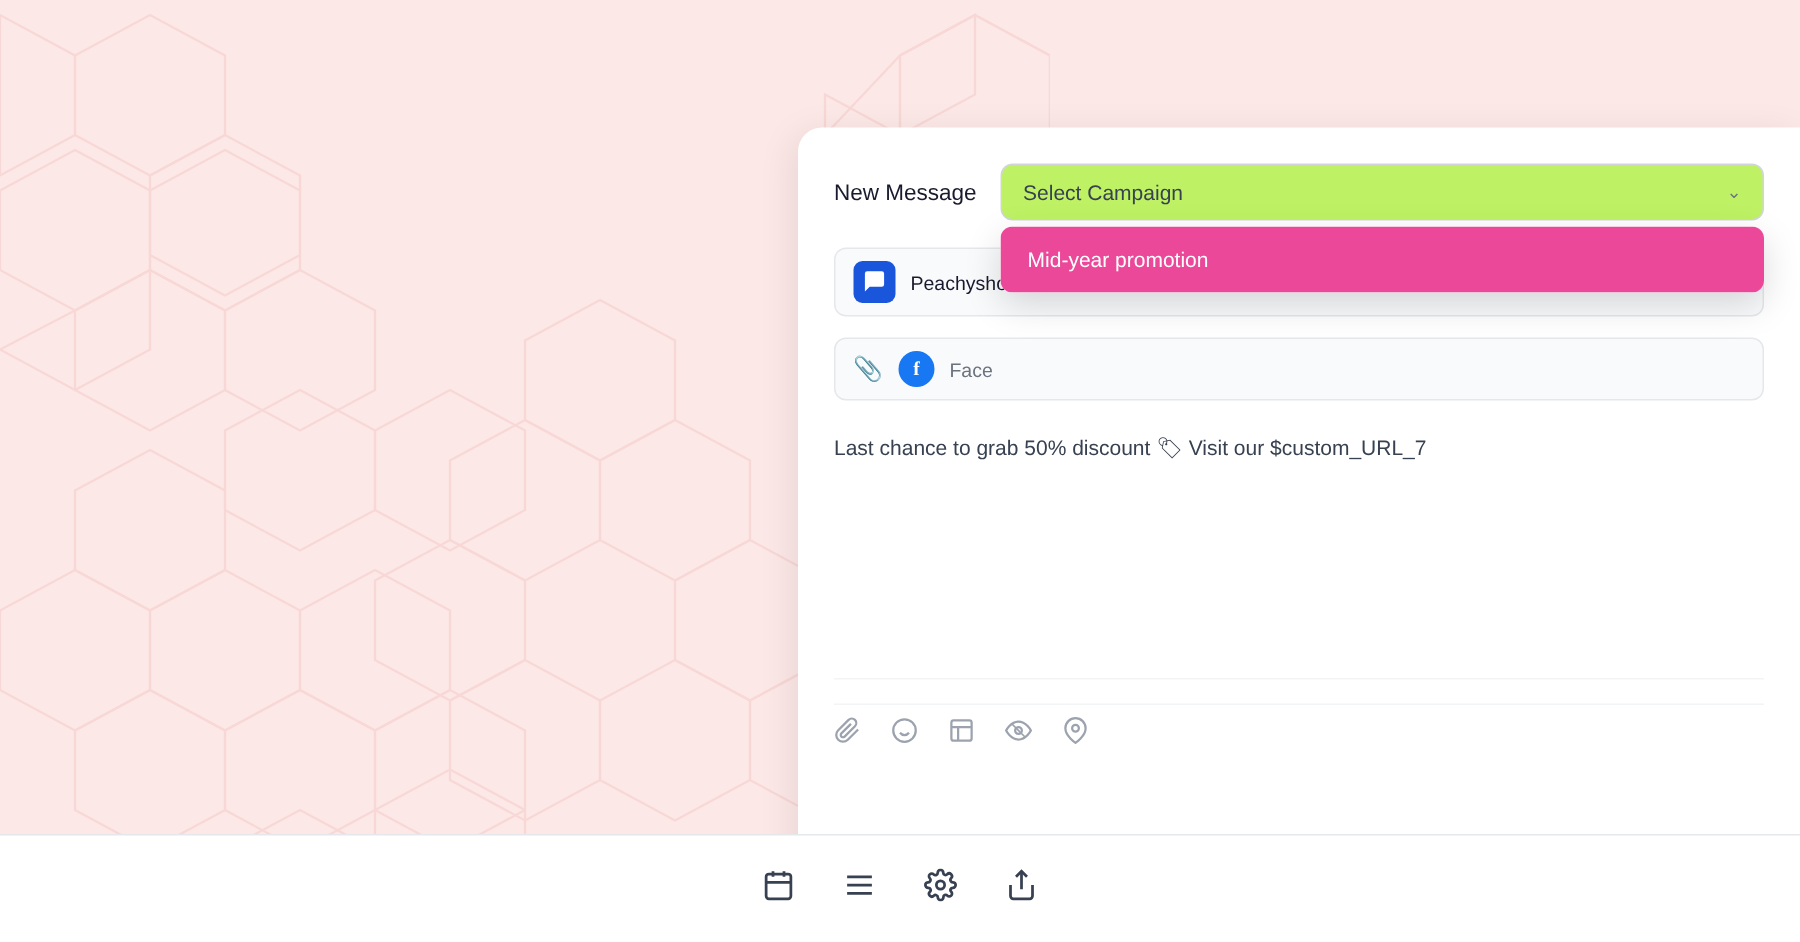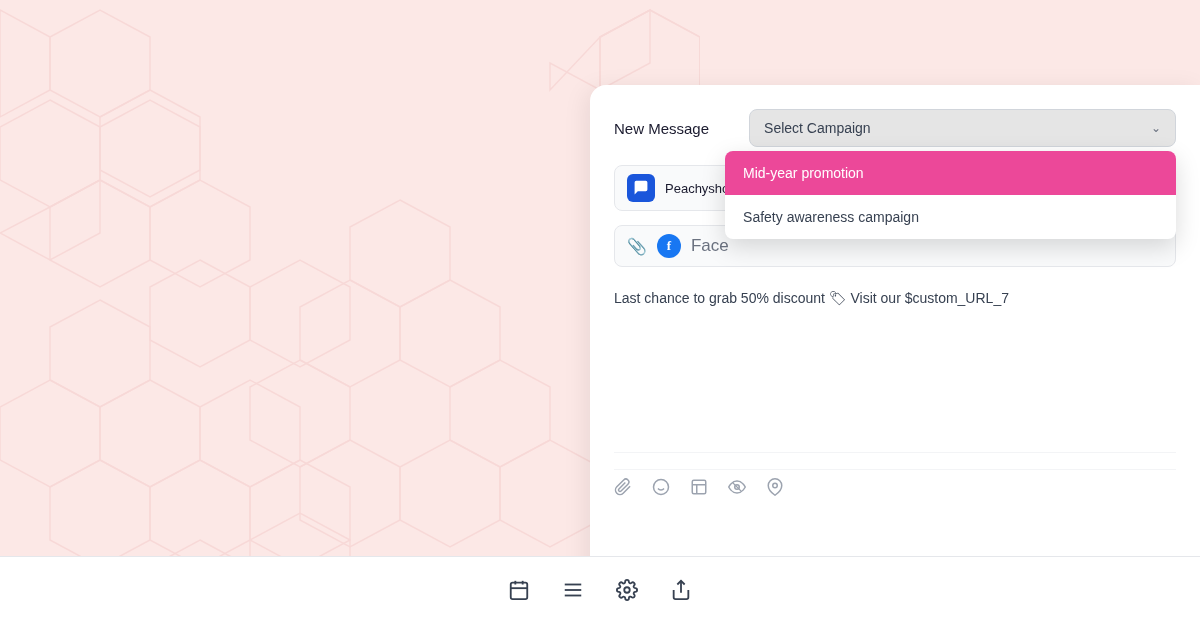--- a/index.html
+++ b/index.html
@@ -24,21 +24,21 @@
     .bg-pattern svg {
       position: absolute;
       opacity: 0.35;
     }
 
     
     .panel {
       position: absolute;
       right: 0;
       top: 85px;
-      width: 610px;
+      width: 668px;
       background: #ffffff;
       border-radius: 16px 0 0 16px;
       box-shadow: -4px 4px 24px rgba(0,0,0,0.08);
       padding: 24px 24px 0 24px;
       height: 543px;
       overflow: hidden;
     }
 
     
     .header-row {
@@ -63,25 +63,24 @@
     }
 
     .campaign-select-trigger {
       display: flex;
       align-items: center;
       justify-content: space-between;
       border: 1.5px solid #d1d5db;
       border-radius: 8px;
       padding: 10px 14px;
       cursor: pointer;
-      background: #e5e5e5;
+      background: #bef264;
       font-size: 14px;
       color: #374151;
       min-width: 240px;
-      margin-left: 24px;
     }
 
     .campaign-select-trigger .chevron {
       font-size: 12px;
       color: #6b7280;
       margin-left: 8px;
     }
 
     
     .campaign-dropdown-menu {
@@ -183,21 +182,21 @@
     }
 
     .fb-icon-text {
       color: white;
       font-size: 13px;
       font-weight: 700;
       font-family: Georgia, serif;
     }
 
     .input-label {
-      font-size: 17px;
+      font-size: 13px;
       color: #6b7280;
     }
 
     
     .message-body {
       min-height: 170px;
       padding: 4px 0;
       font-size: 14px;
       color: #374151;
       line-height: 1.6;
@@ -299,21 +298,20 @@
     <span class="new-message-label">New Message</span>
 
     <div class="campaign-dropdown-wrapper">
       <div class="campaign-select-trigger">
         <span>Select Campaign</span>
         <span class="chevron">⌄</span>
       </div>
 
       <div class="campaign-dropdown-menu">
         <div class="dropdown-item active">Mid-year promotion</div>
-        <div class="dropdown-item">Safety awareness campaign</div>
       </div>
     </div>
   </div>
 
   <div class="recipient-row">
     <div class="recipient-avatar">
 
       <svg viewBox="0 0 20 20">
         <path d="M2 3a2 2 0 012-2h12a2 2 0 012 2v9a2 2 0 01-2 2H6l-4 4V3z" fill="white"></path>
       </svg>

